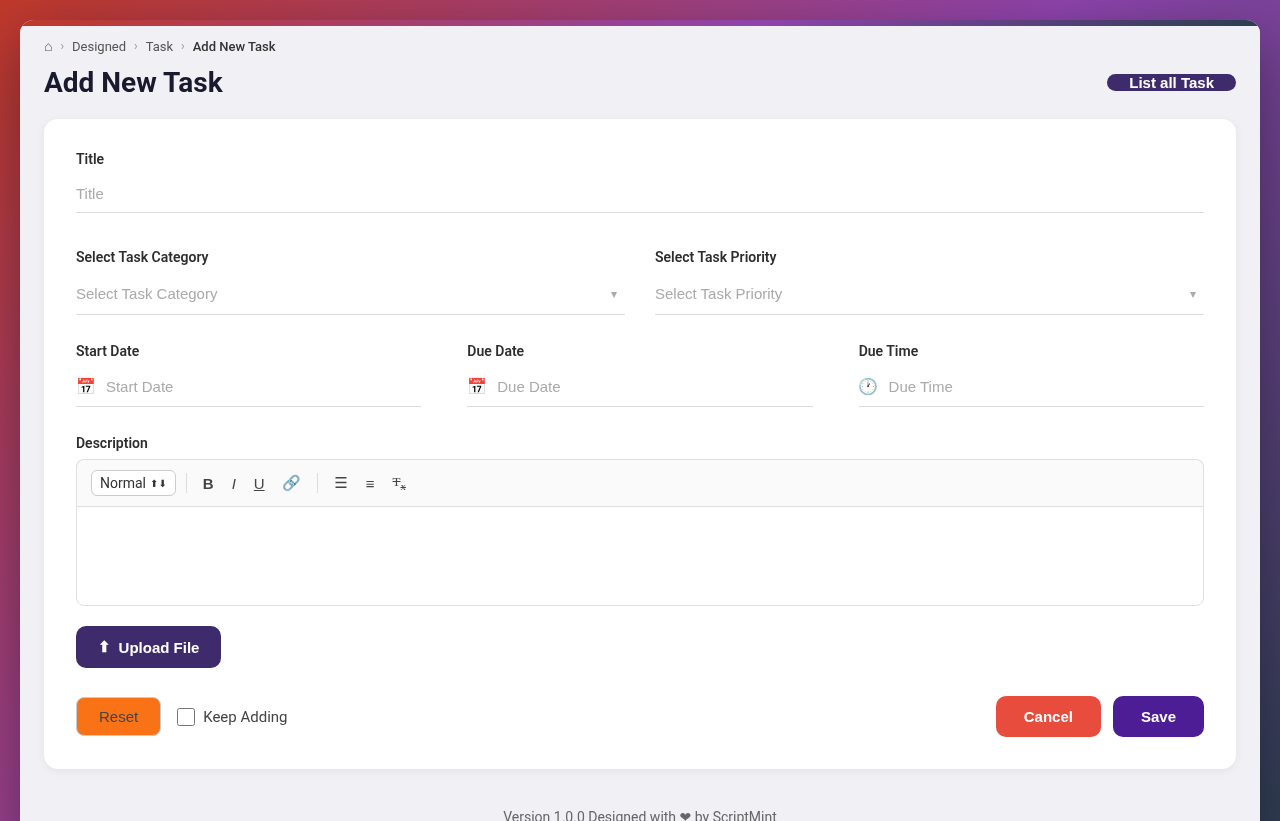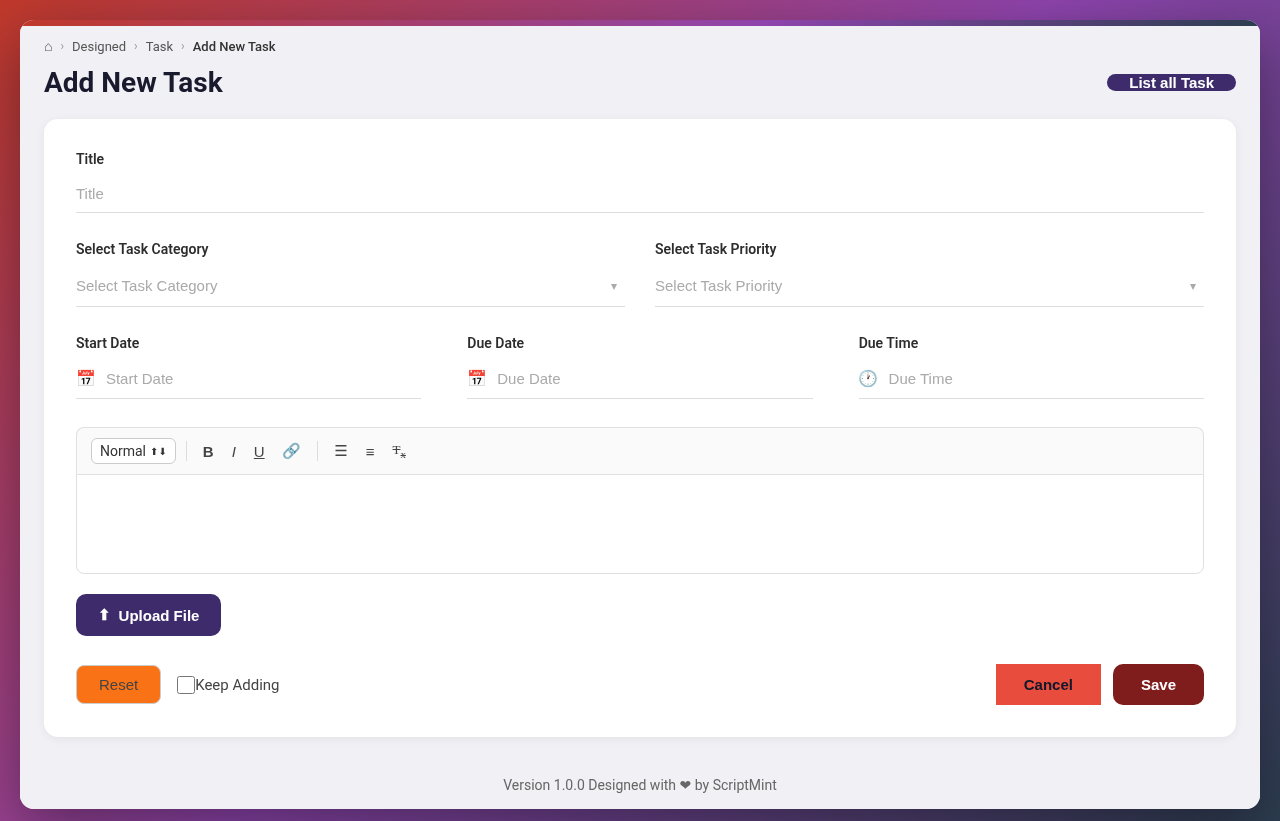--- a/index.html
+++ b/index.html
@@ -89,21 +89,21 @@
     }
 
     .form-card {
       background: white;
       border-radius: 14px;
       padding: 32px;
       box-shadow: 0 2px 10px rgba(0,0,0,0.06);
     }
 
     .form-section {
-      margin-bottom: 28px;
+      margin-bottom: 36px;
     }
 
     .field-label {
       font-size: 14px;
       font-weight: 600;
       color: #2d2d2d;
       margin-bottom: 8px;
       display: block;
     }
 
@@ -283,49 +283,50 @@
       color: #444;
       padding: 10px 22px;
       border-radius: 8px;
       font-size: 15px;
       cursor: pointer;
     }
 
     .keep-adding-wrapper {
       display: flex;
       align-items: flex-start;
+      gap: 8px;
       font-size: 15px;
       color: #444;
     }
 
     .keep-adding-checkbox {
       width: 18px;
       height: 18px;
       cursor: pointer;
     }
 
     .footer-right {
       display: flex;
       align-items: center;
       gap: 12px;
     }
 
     .cancel-btn {
       background: #e74c3c;
-      color: #0f172a;
+      color: #ffffff;
       border: none;
       padding: 12px 28px;
-      border-radius: 0;
+      border-radius: 10px;
       font-size: 15px;
       font-weight: 600;
       cursor: pointer;
     }
 
     .save-btn {
-      background: #7f1d1d;
+      background: #4c1d95;
       color: white;
       border: none;
       padding: 12px 28px;
       border-radius: 10px;
       font-size: 15px;
       font-weight: 600;
       cursor: pointer;
     }
 
     .footer-bar {
@@ -404,20 +405,21 @@
         <div class="date-col">
           <label class="field-label">Due Time</label>
           <div class="date-input-wrapper">
             <span class="date-icon">🕐</span>
             <input class="date-input" type="text" placeholder="Due Time" style="">
           </div>
         </div>
       </div>
 
       <div class="description-section">
+        <label class="field-label">Description</label>
         <div class="editor-toolbar">
           <div class="toolbar-select">
             <span>Normal</span>
             <span style="font-size:10px;">⬆⬇</span>
           </div>
           <div class="toolbar-divider"></div>
           <button class="toolbar-btn">
             <strong>B</strong>
           </button>
           <button class="toolbar-btn">

